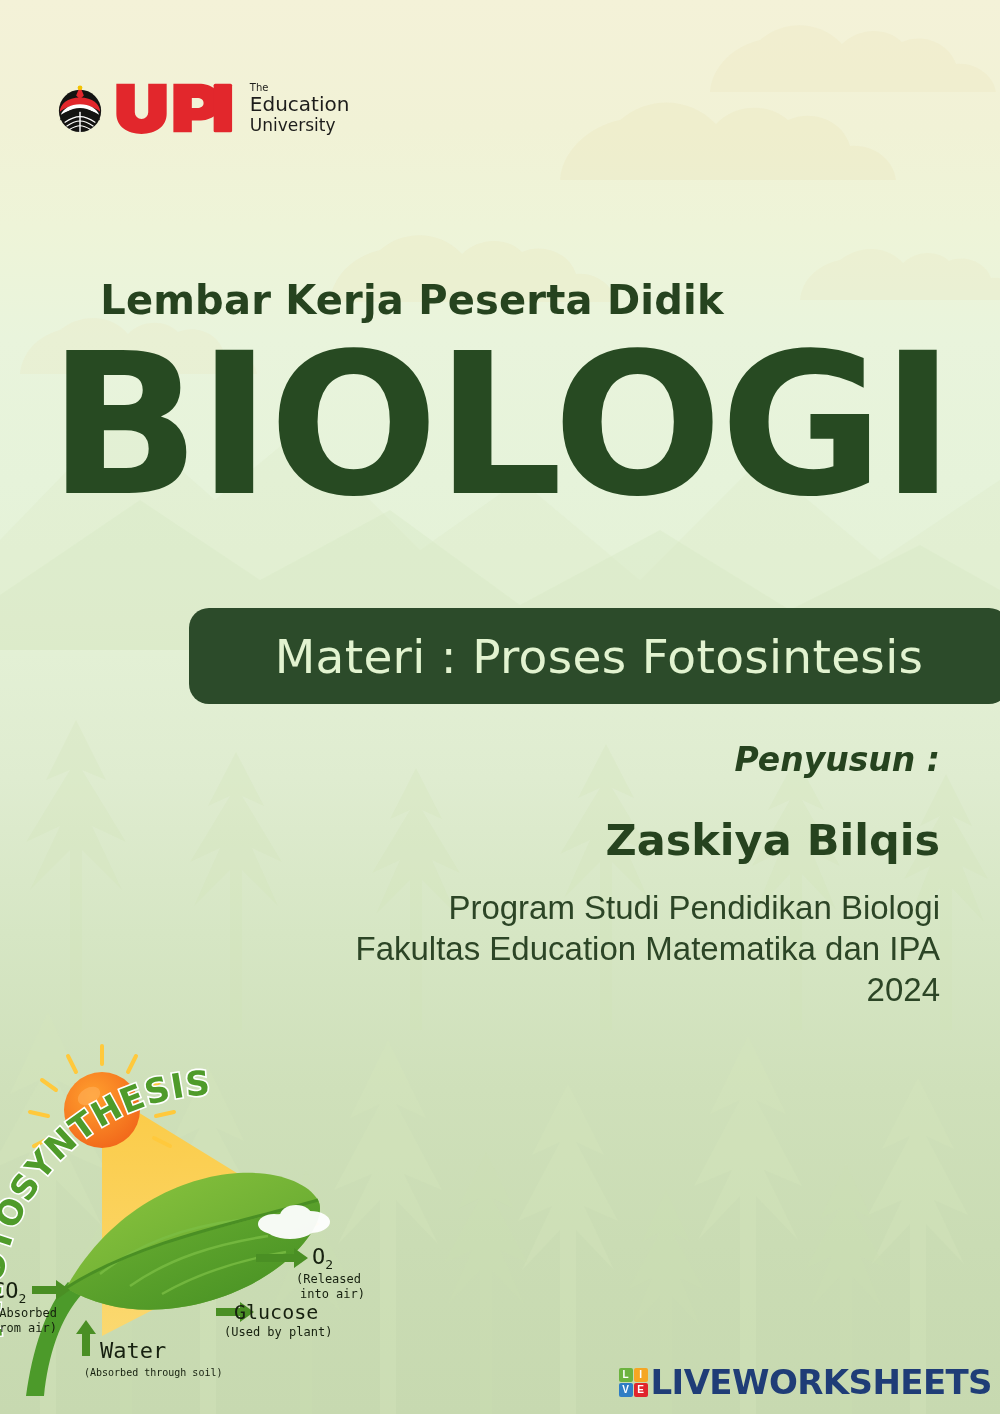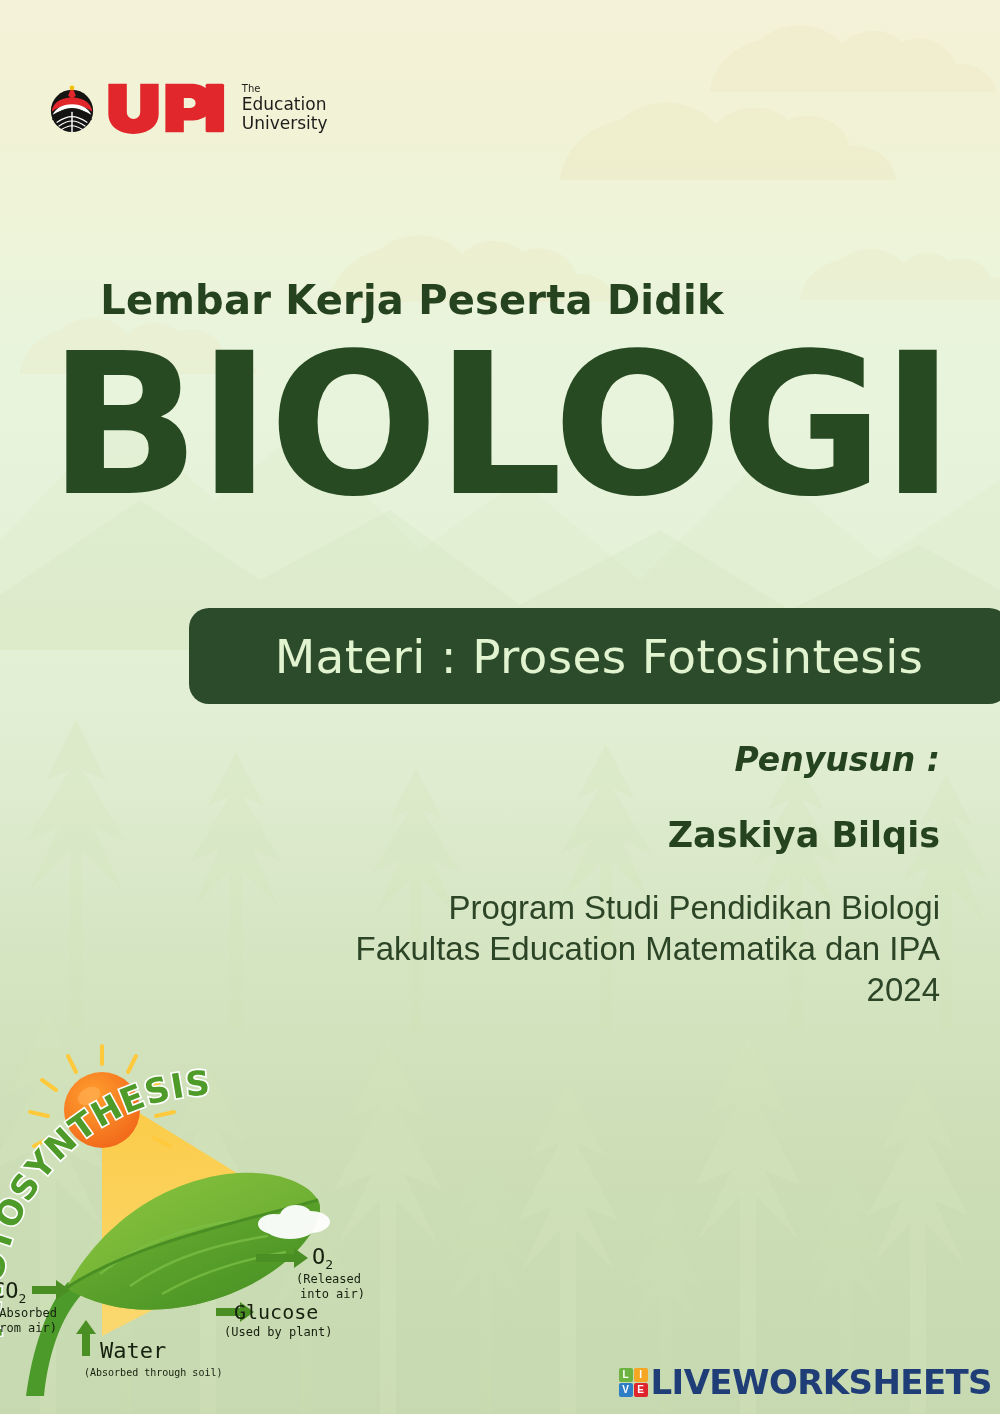--- a/index.html
+++ b/index.html
@@ -29,33 +29,33 @@
   
   .bg-layer{position:absolute;left:0;width:1000px;pointer-events:none;}
 
   .clouds{top:0;height:430px;opacity:.55;}
   .mountains{top:330px;height:320px;opacity:.5;}
   .forest-far{top:470px;height:560px;opacity:.48;}
   .forest-near{top:700px;height:714px;opacity:.55;}
 
   
   .upi-logo{
-    position:absolute;left:48px;top:82px;
+    position:absolute;left:56px;top:82px;
     display:flex;align-items:center;gap:9px;
   }
   .upi-emblem{width:48px;height:50px;flex:0 0 auto;}
   .upi-word{height:52px;}
   .upi-tag{
     display:flex;flex-direction:column;justify-content:center;
     font-family:"DejaVu Sans", sans-serif;
     color:#1d1d1b;line-height:1.12;
     margin-left:2px;
   }
   .upi-tag .t1{font-size:10px;}
-  .upi-tag .t2{font-size:17px;}
+  .upi-tag .t2{font-size:20px;}
   .upi-tag .t3{font-size:17px;}
 
   
   .subtitle{
     position:absolute;left:0;top:277px;width:824px;
     text-align:center;
     font-family:"DejaVu Sans", sans-serif;
     font-weight:bold;
     font-size:40px;
     letter-spacing:.2px;
@@ -92,21 +92,21 @@
   .penyusun{
     position:absolute;right:60px;top:740px;
     font-family:"DejaVu Sans", sans-serif;
     font-weight:bold;font-size:33px;color:#26431f;
     text-align:right;
     font-style:italic;
   }
   .author{
     position:absolute;right:60px;top:815px;
     font-family:"DejaVu Sans", sans-serif;
-    font-weight:bold;font-size:35px;color:#26431f;
+    font-weight:bold;font-size:43px;color:#26431f;
   }
   .affiliation{
     position:absolute;right:60px;top:888px;
     width:760px;
     font-family:"Liberation Sans", sans-serif;
     font-size:33px;line-height:1.24;color:#2c4526;
     text-align:right;
   }
   .affiliation div{white-space:nowrap;}
 

